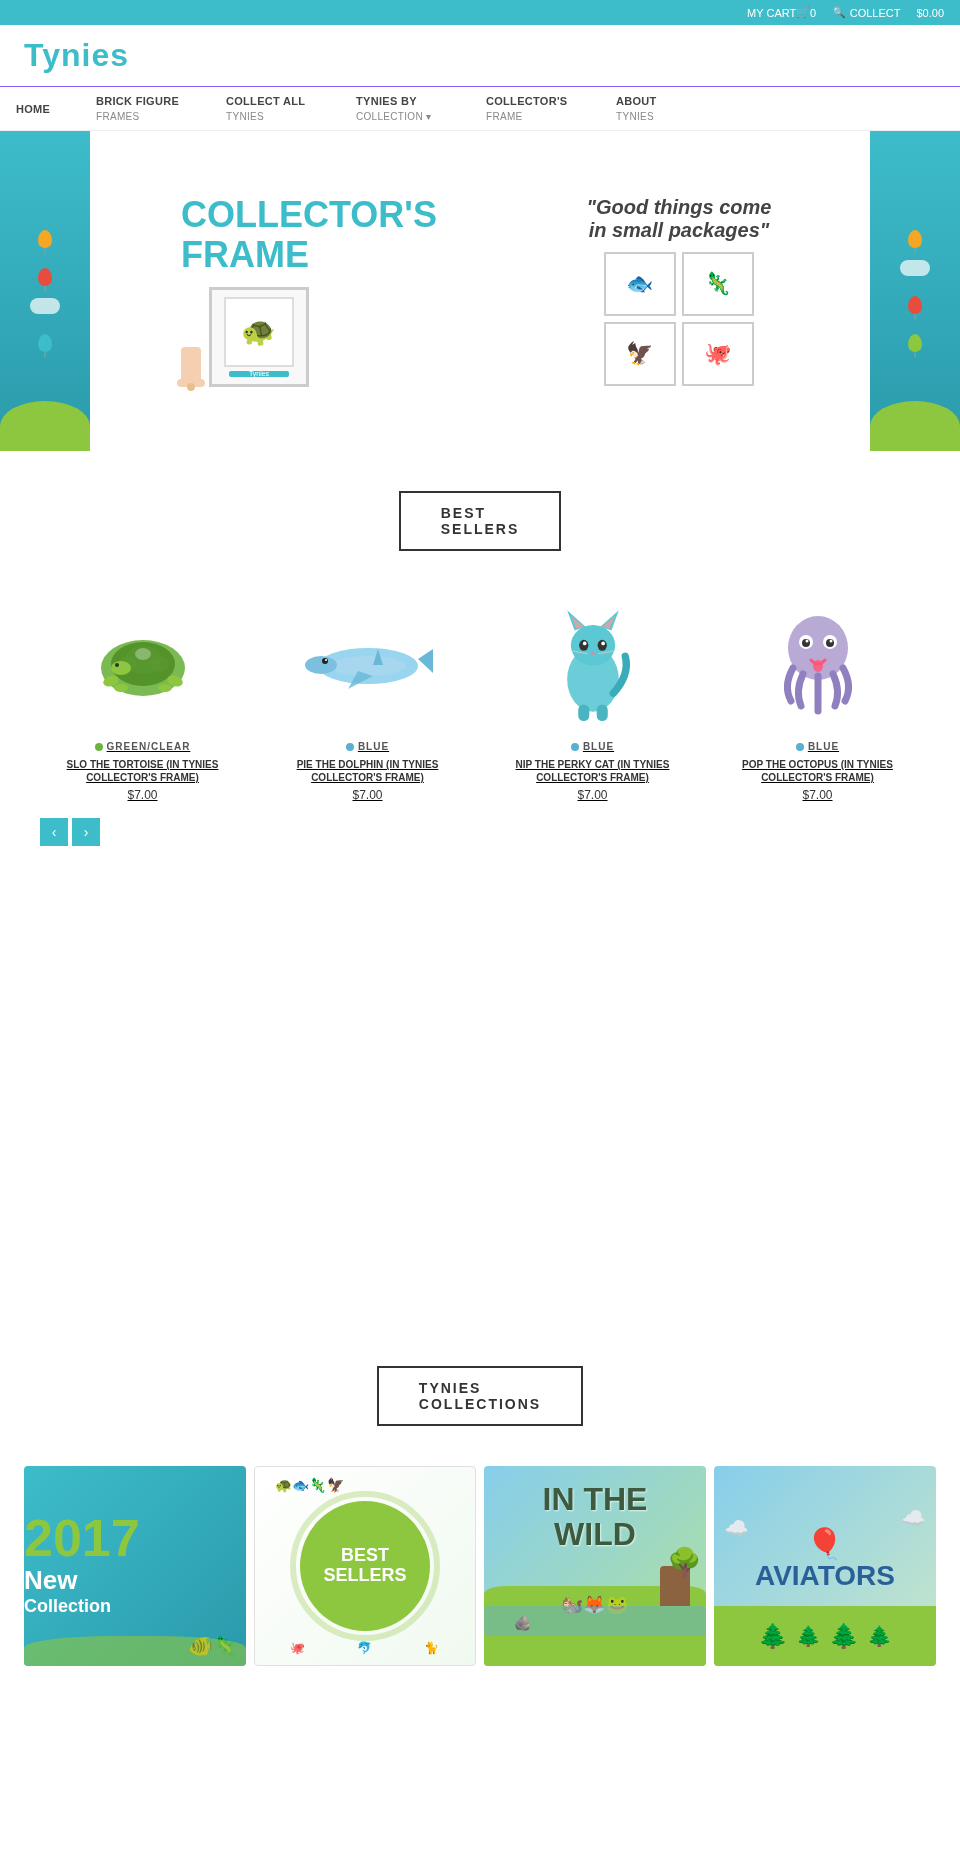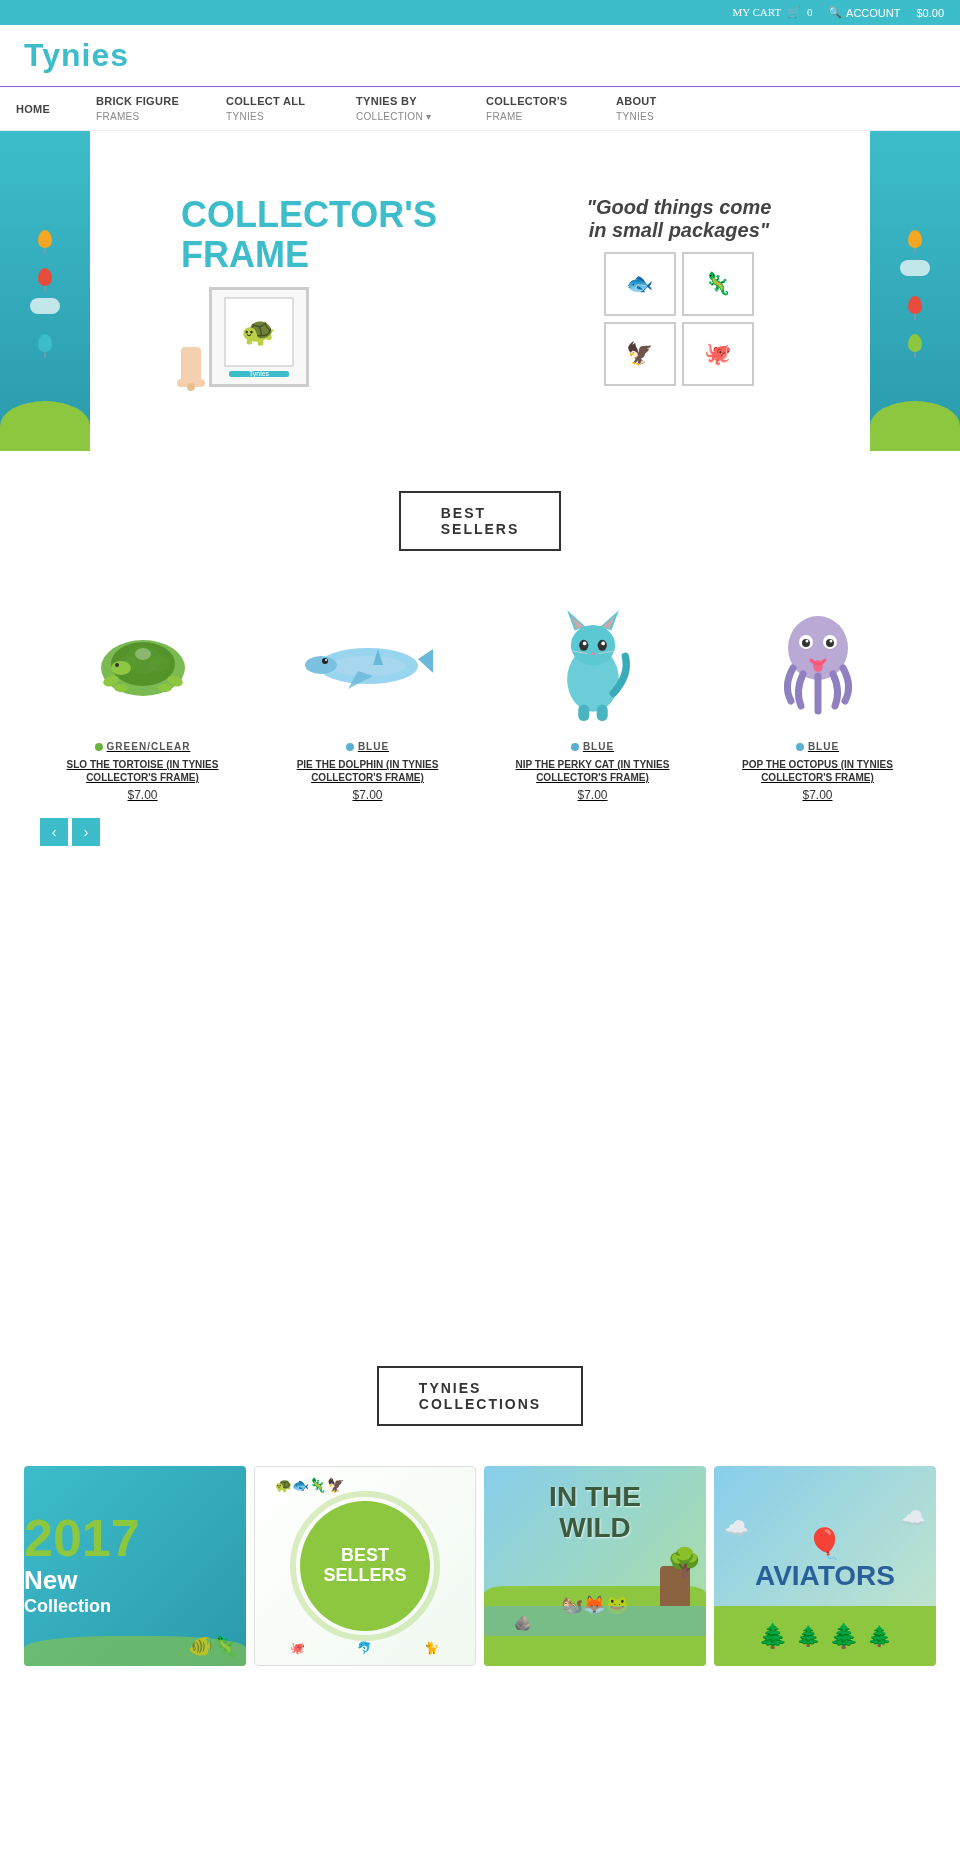--- a/index.html
+++ b/index.html
@@ -9,21 +9,21 @@
     .top-bar {
       background: #3dbcca;
       color: #fff;
       font-size: 11px;
       padding: 6px 16px;
       display: flex;
       justify-content: flex-end;
       align-items: center;
       gap: 16px;
     }
-    .top-bar .cart-info { display: flex; align-items: flex-start; gap: 6px; font-family: Liberation Serif, serif; }
+    .top-bar .cart-info { display: flex; align-items: center; gap: 0; }
     .top-bar .account-info { display: flex; align-items: center; gap: 4px; }
 
     
     .logo-bar {
       padding: 12px 24px;
       display: flex;
       align-items: center;
     }
     .logo-text {
       font-size: 32px;
@@ -312,21 +312,21 @@
 <body>
 
 <div class="top-bar">
   <div class="cart-info">
     <span>MY CART</span>
     <span>🛒</span>
     <span>0</span>
   </div>
   <div class="account-info">
     <span>🔍</span>
-    <span>ACCOUNT</span>
+    <span>COLLECT</span>
   </div>
   <div>$0.00</div>
 </div>
 
 <div class="logo-bar">
   <div class="logo-text">Tynies</div>
 </div>
 
 <div class="nav-wrapper">
   <div class="nav-col">
@@ -587,21 +587,21 @@
         <div style="position:absolute;bottom:10px;left:10px;right:10px;display:flex;justify-content:space-around;font-size:12px;">
           <span>🐙</span>
             <span>🐬</span>
             <span>🐈</span>
         </div>
       </div>
     </div>
 
     <div class="collection-card in-the-wild">
       <div style="position:relative;width:100%;height:100%;display:flex;flex-direction:column;align-items:center;justify-content:flex-start;padding-top:16px;">
-        <div style="font-size:28px;font-weight:900;color:#3d5a3e;text-transform:uppercase;text-shadow:1px 1px 2px rgba(255,255,255,0.7);text-align:center;line-height:1.1;">IN THE<br>WILD</div>
+        <div style="font-size:32px;font-weight:900;color:#3d5a3e;text-transform:uppercase;text-shadow:1px 1px 2px rgba(255,255,255,0.7);text-align:center;line-height:1.1;">IN THE<br>WILD</div>
 
         <div style="position:absolute;bottom:0;left:0;right:0;height:80px;background:#8dc63f;border-radius:10% 10% 0 0;display:flex;align-items:flex-start;justify-content:center;padding-top:8px;gap:4px;font-size:18px;">
           🐿️🦊🐸
           <div style="position:absolute;top:-20px;right:16px;width:30px;height:40px;background:#8b6340;border-radius:4px 4px 0 0;"></div>
           <div style="position:absolute;top:-40px;right:4px;font-size:28px;">🌳</div>
         </div>
 
         <div style="position:absolute;bottom:30px;left:0;right:0;height:30px;background:rgba(100,180,210,0.5);border-radius:4px;"></div>
 
         <div style="position:absolute;bottom:35px;left:30px;font-size:14px;">🪨</div>

